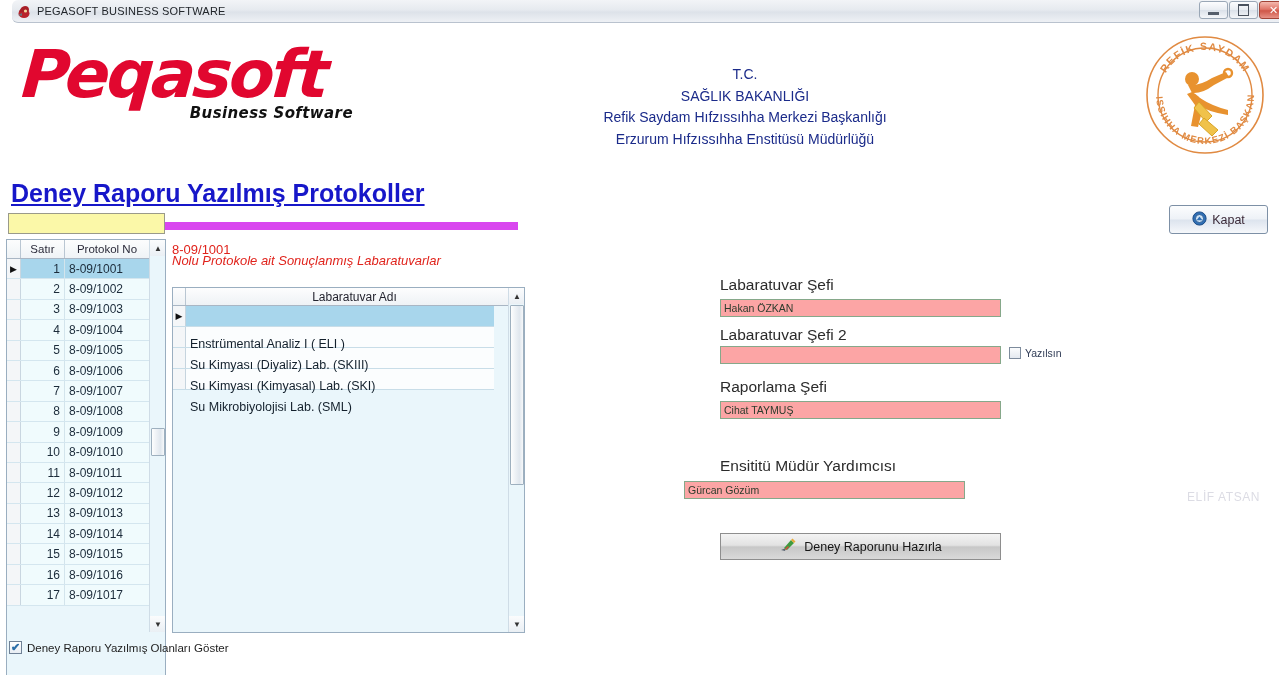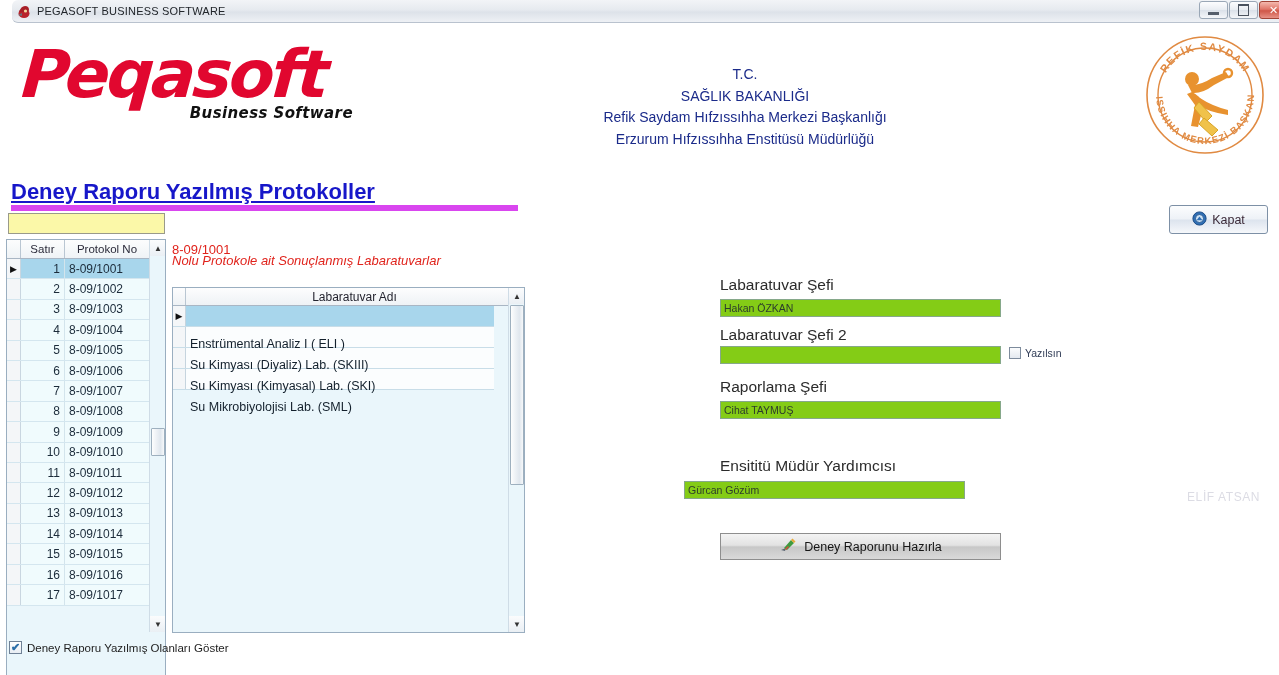--- a/index.html
+++ b/index.html
@@ -65,23 +65,23 @@
     font-family:"Liberation Sans",sans-serif;
   }
 
   .seal{
     position:absolute;left:1142px;top:32px;width:126px;height:126px;
   }
 
   
   .page-title{
     position:absolute;left:11px;top:179px;width:507px;
-    font-size:22px;font-weight:bold;color:#1717c9;
-    border-bottom:6px solid #d946ef;
-    padding-bottom:0;
+    font-size:25px;font-weight:bold;color:#1717c9;
+    border-bottom:8px solid #d946ef;
+    padding-bottom:14px;
     font-family:"Liberation Sans",sans-serif;
   }
   .page-title span{text-decoration:underline;}
 
   .search-box{
     position:absolute;left:8px;top:213px;width:157px;height:21px;
     background:#fbf8a8;border:1px solid #9a9a8a;box-sizing:border-box;
     font-size:12px;padding:2px 3px;color:#222;outline:none;
     font-family:"Liberation Sans",sans-serif;
   }
@@ -171,21 +171,21 @@
     border-right:1px solid #c8dde8;box-sizing:border-box;margin-top:38px;}
   .lab-rows{width:321px;}
 
   
   .flabel{
     position:absolute;font-size:15.5px;color:#2b2b2b;
     font-family:"Liberation Sans",sans-serif;
   }
   .ffield{
     position:absolute;height:18px;box-sizing:border-box;
-    background:#84cc16;border:1px solid #86a88a;
+    background:#fca5a5;border:1px solid #86a88a;
     font-size:10.5px;color:#2c3b2c;padding:1px 3px;outline:none;
     font-family:"Liberation Sans",sans-serif;
   }
   .chk{
     position:absolute;display:flex;align-items:center;gap:4px;
     font-size:10.5px;color:#2f3b55;font-family:"Liberation Sans",sans-serif;
   }
   .chk .box{
     width:12px;height:12px;box-sizing:border-box;
     border:1px solid #7d8b9c;background:linear-gradient(to bottom,#fbfcfd,#e4e9ef);

